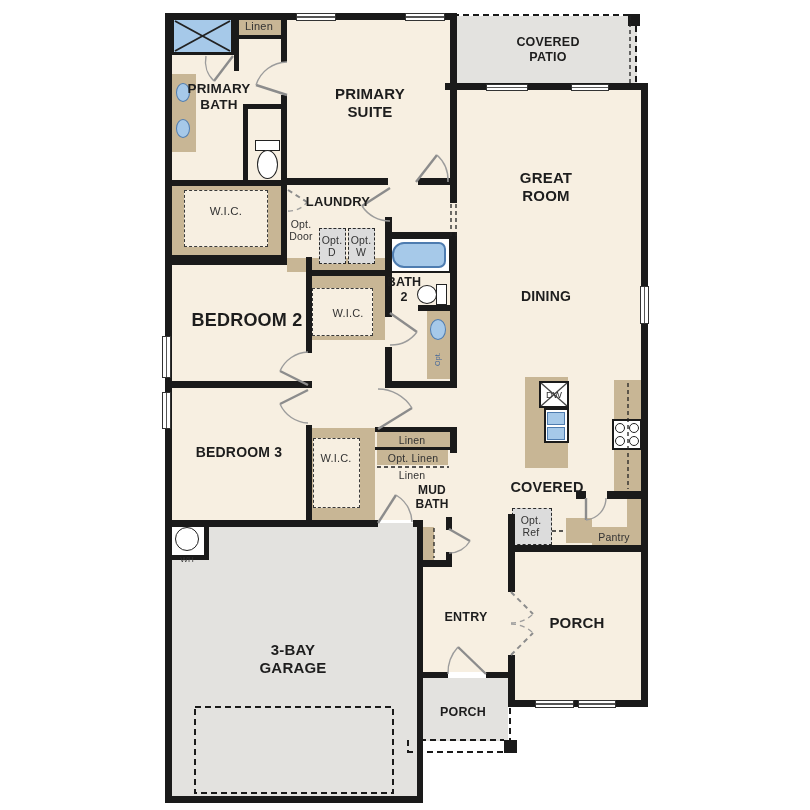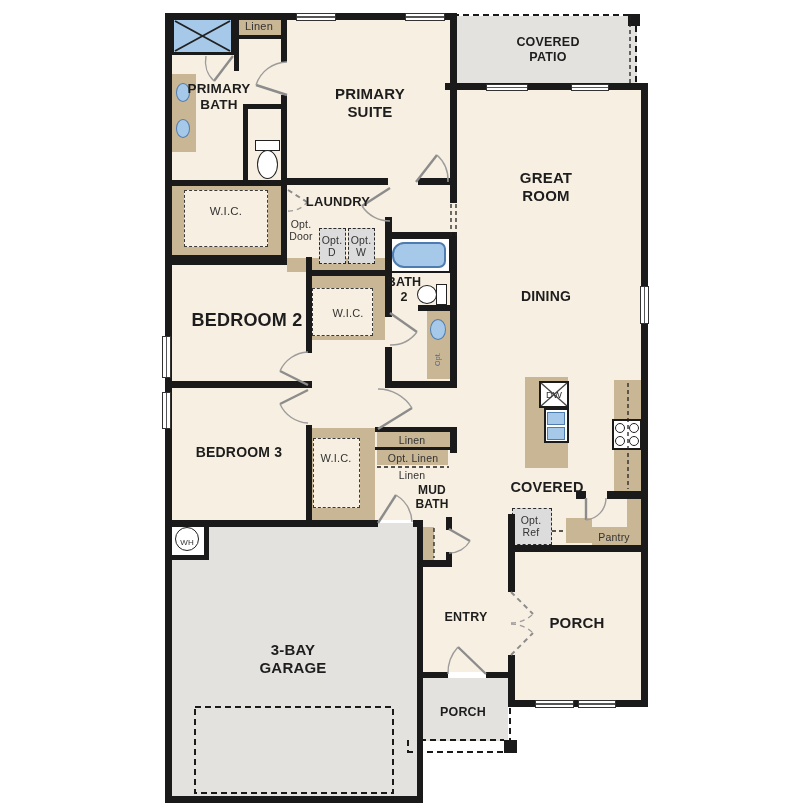--- a/index.html
+++ b/index.html
@@ -239,20 +239,20 @@
   <div class="lbl sm" style="left:412px;top:440px;font-size:10.5px;">Linen</div>
   <div class="lbl sm" style="left:413px;top:458px;font-size:10.5px;">Opt. Linen</div>
   <div class="lbl sm" style="left:412px;top:475px;font-size:10.5px;">Linen</div>
   <div class="lbl b" style="left:432px;top:497px;font-size:12px;">MUD
 BATH</div>
   <div class="lbl b" style="left:547px;top:488px;font-size:14.5px;">COVERED</div>
   <div class="lbl sm" style="left:554px;top:395px;font-size:9.5px;">DW</div>
   <div class="lbl sm" style="left:531px;top:526px;font-size:10.5px;">Opt.
 Ref</div>
   <div class="lbl sm" style="left:614px;top:537px;font-size:10.5px;">Pantry</div>
-  <div class="lbl sm" style="left:187px;top:543px;font-size:8px;">WH</div>
+  <div class="lbl sm" style="left:187px;top:560px;font-size:8px;">WH</div>
   <div class="lbl b" style="left:293px;top:659px;font-size:15px;">3-BAY
 GARAGE</div>
   <div class="lbl b" style="left:466px;top:617px;font-size:12.5px;">ENTRY</div>
   <div class="lbl b" style="left:577px;top:623px;font-size:15px;">PORCH</div>
   <div class="lbl b" style="left:463px;top:712px;font-size:12.5px;text-align:center;">PORCH</div>
   <div class="lbl sm" style="left:438px;top:359px;font-size:7px;transform:translate(-50%,-50%) rotate(-90deg);color:#44679a;">Opt.</div>
 </div>
 
 </body></html>

